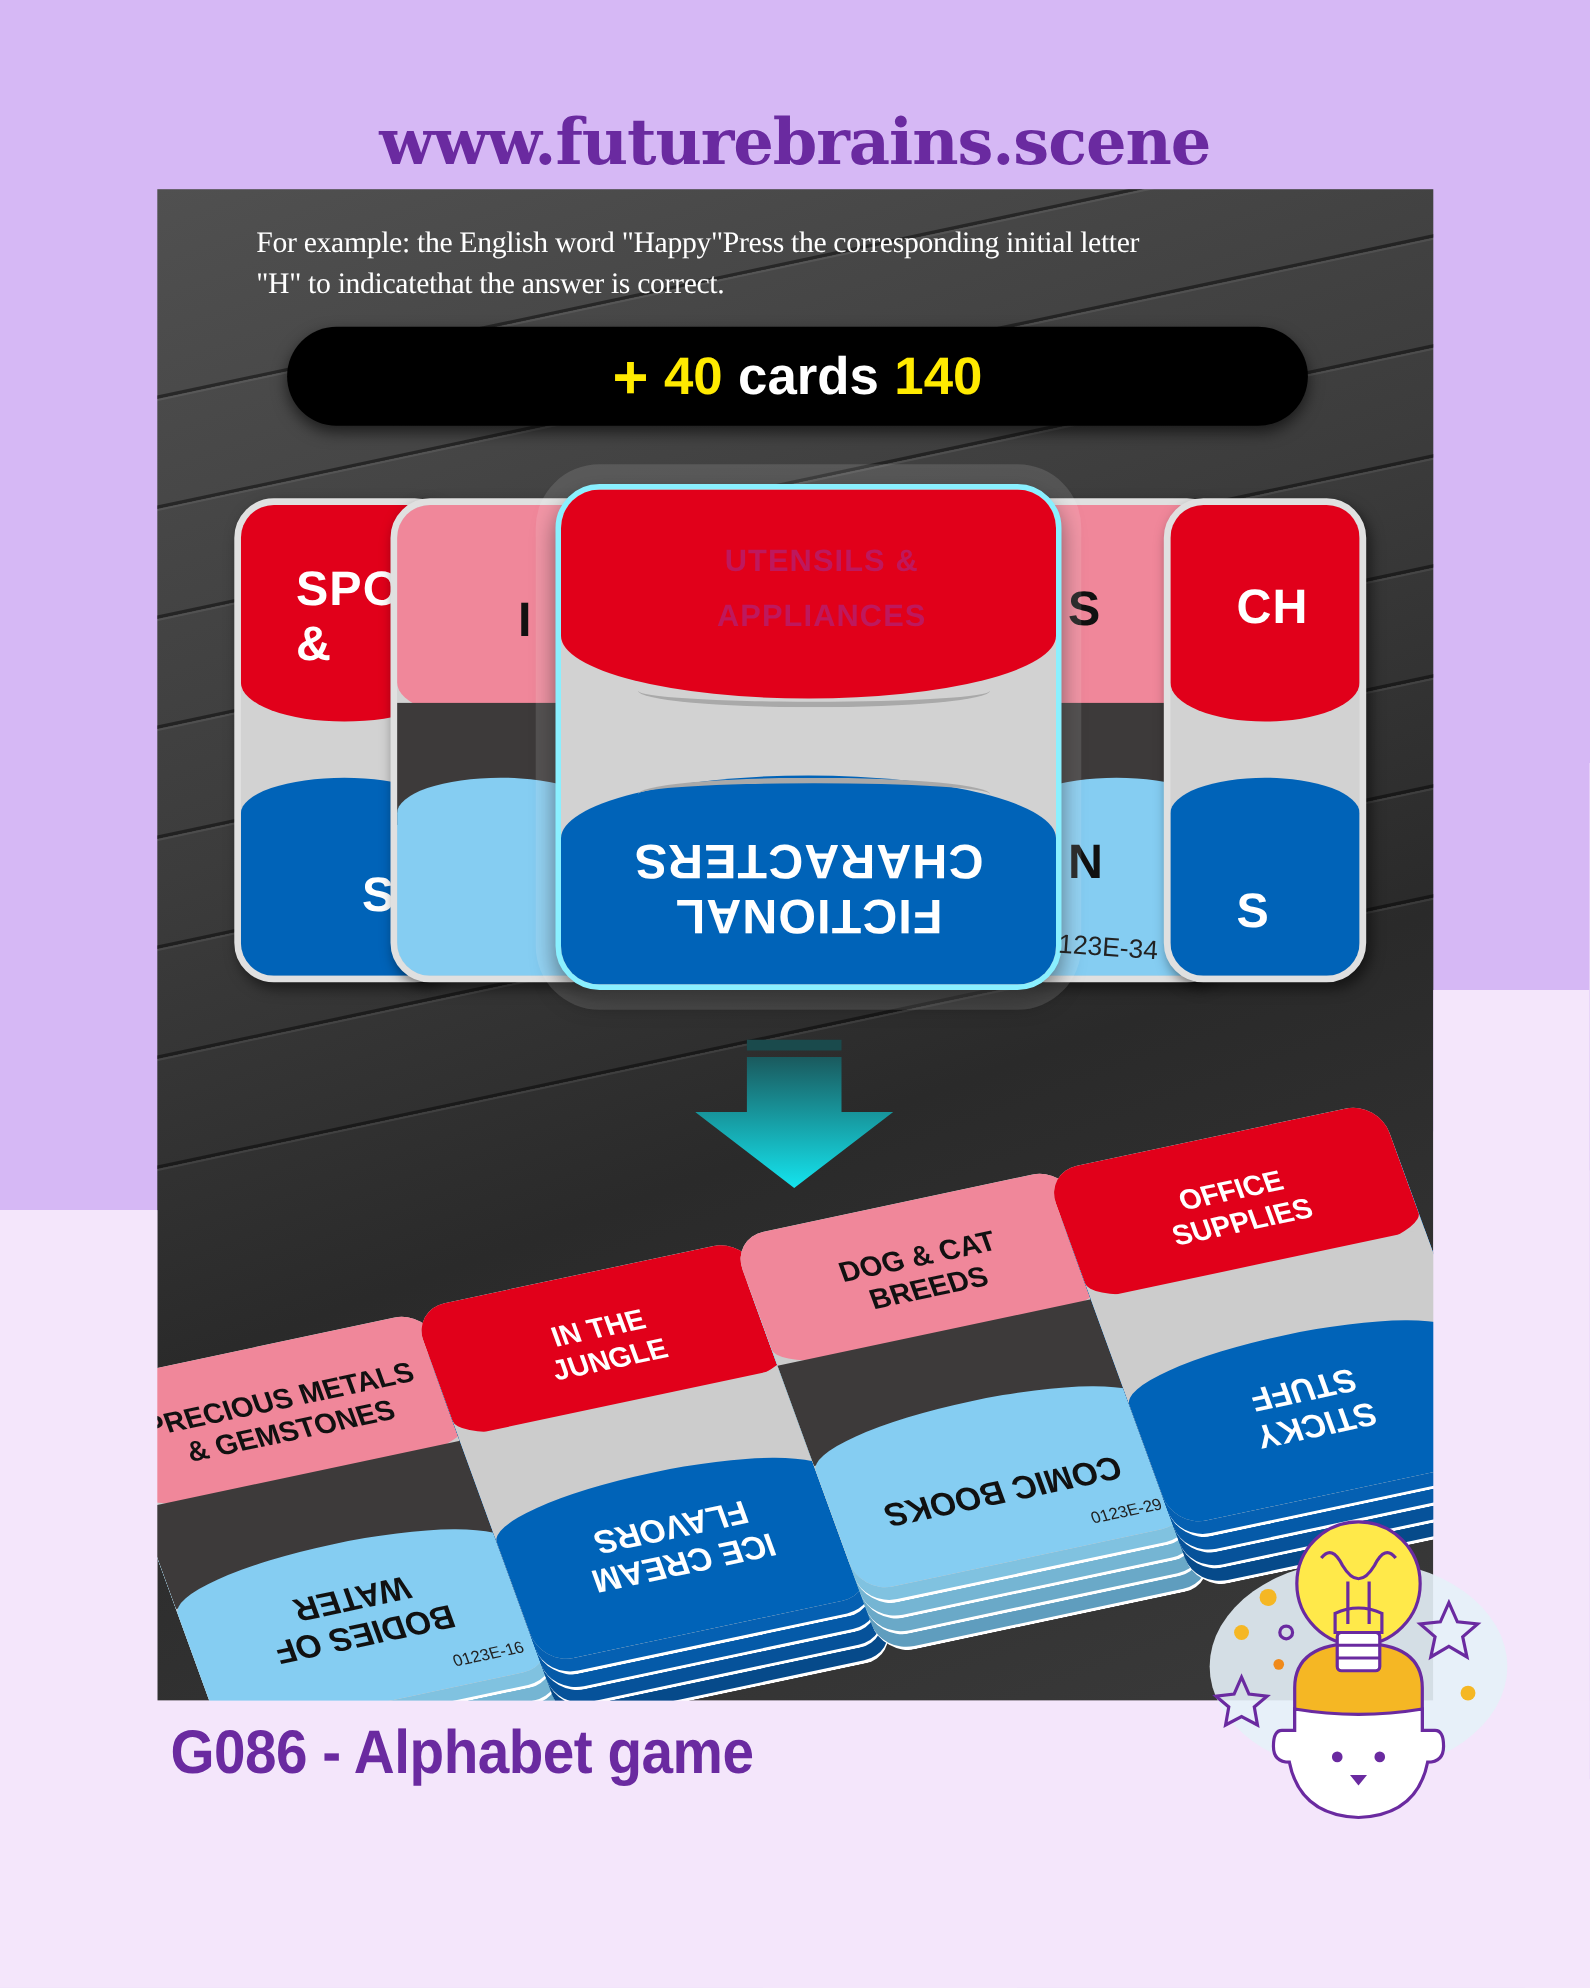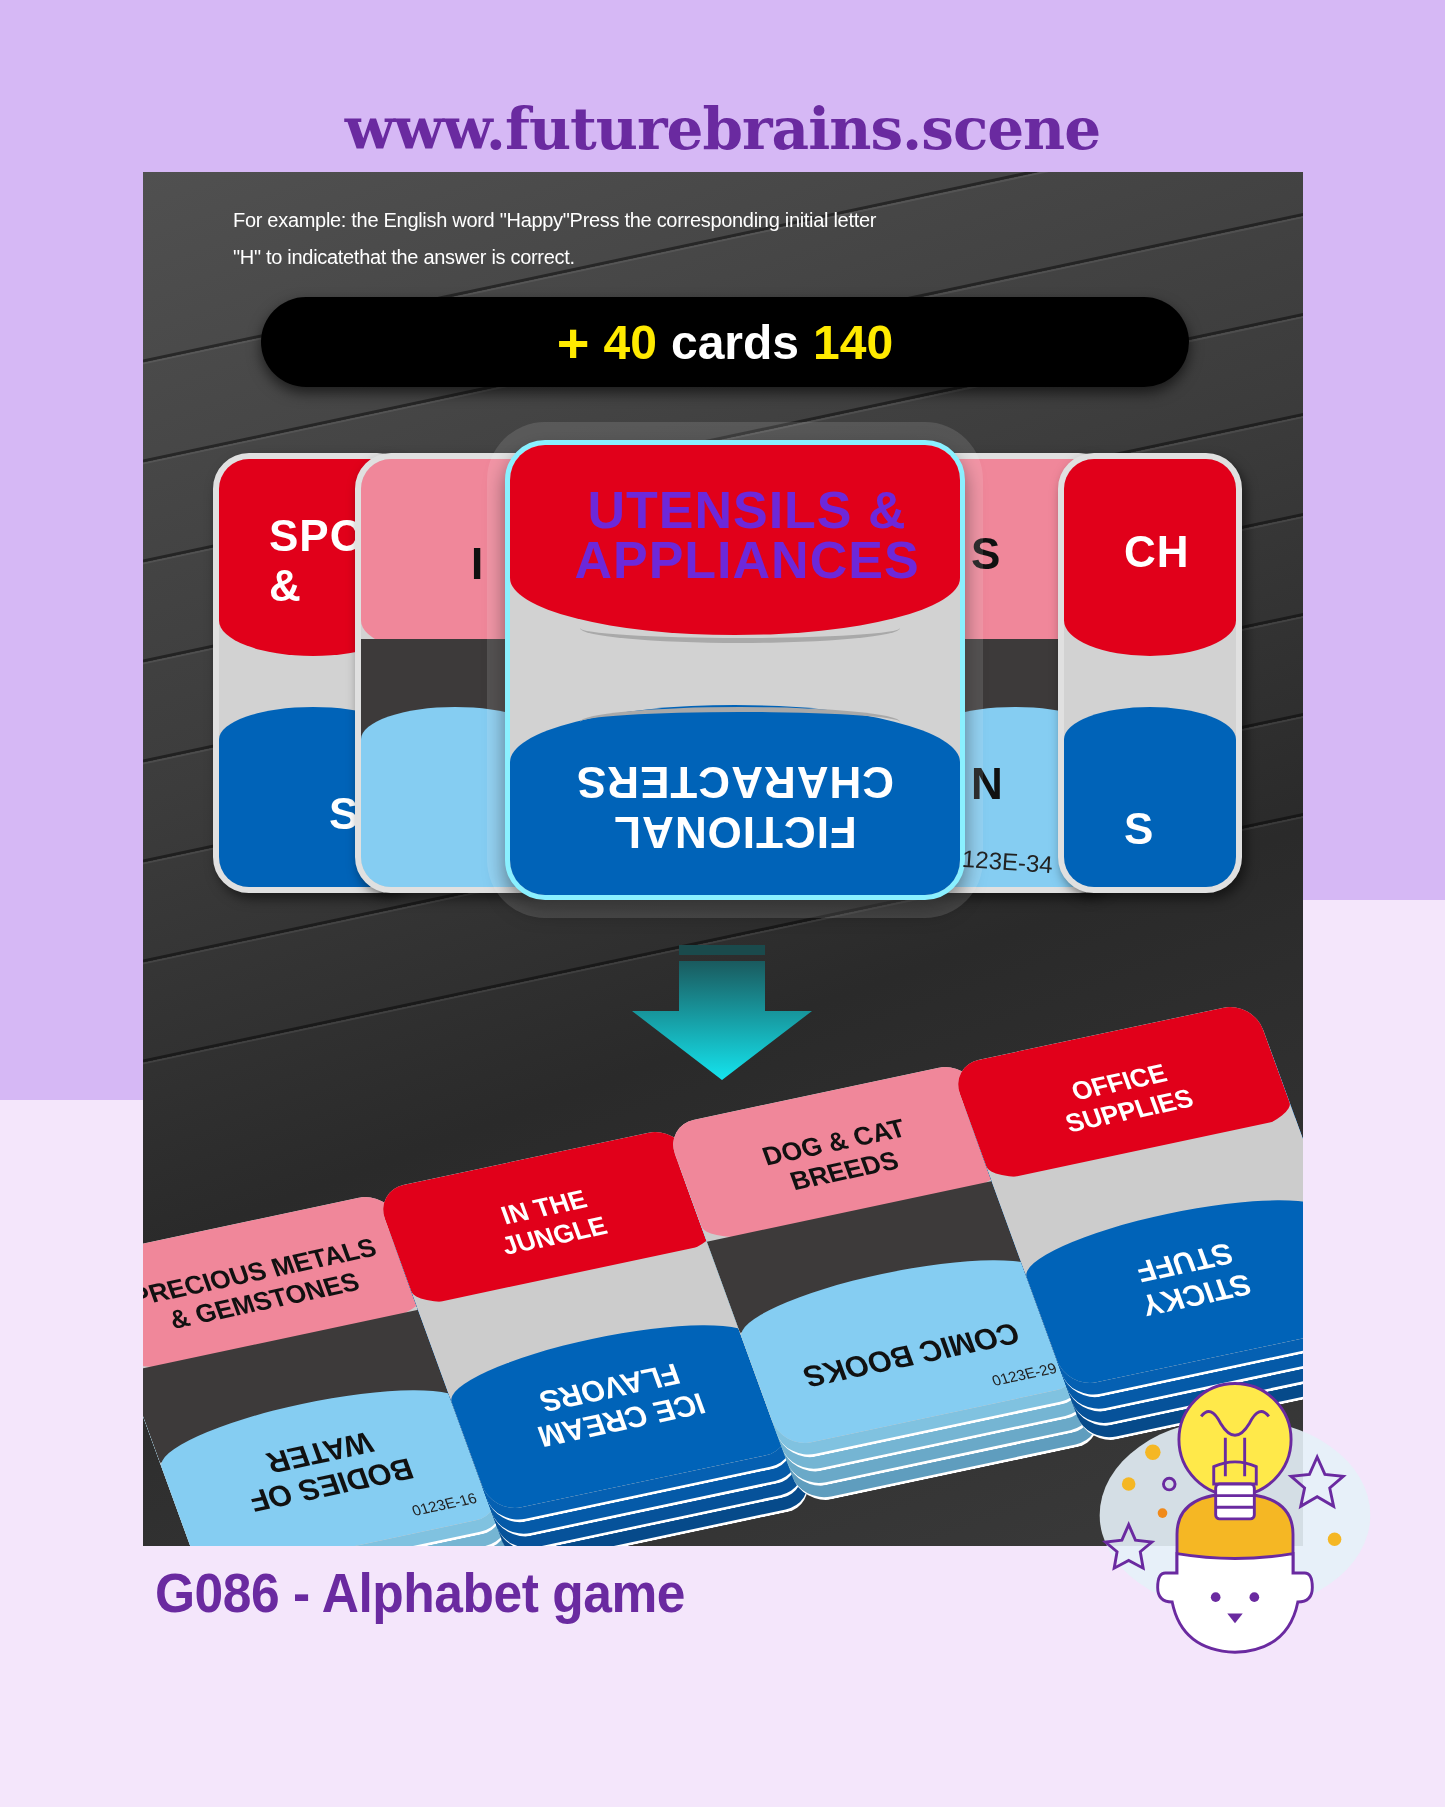--- a/index.html
+++ b/index.html
@@ -29,21 +29,21 @@
     background: linear-gradient(160deg, #505050 0%, #3c3c3c 35%, #2a2a2a 60%, #3a3a3a 100%);
     overflow: hidden;
   }
   .slat {
     position: absolute; left: -100px; width: 1400px; height: 3px;
     background: rgba(0,0,0,0.45); box-shadow: 0 2px 0 rgba(255,255,255,0.08);
     transform: rotate(-12deg);
   }
   .intro {
     position: absolute; left: 90px; top: 30px; width: 1000px;
-    color: #ffffff; font-size: 20px; line-height: 37px; letter-spacing: -0.3px;
+    color: #ffffff; font-size: 27px; line-height: 37px; letter-spacing: -0.3px; font-family: Liberation Serif, serif;
   }
   .banner {
     position: absolute; left: 118px; top: 125px; width: 928px; height: 90px;
     background: #000; border-radius: 45px;
     box-shadow: 0 6px 14px rgba(0,0,0,0.6);
     display: flex; align-items: center; justify-content: center; gap: 14px;
     font-size: 48px; font-weight: bold; color: #fff;
   }
   .banner .plus { color: #ffea00; font-size: 56px; }
   .banner .yel { color: #ffea00; }
@@ -67,21 +67,21 @@
     border-radius: 0 0 50% 50% / 0 0 30% 30%;
   }
   .card-main .bot {
     position: absolute; left: 0; right: 0; bottom: 0; height: 190px; background: #0063b8;
     border-radius: 50% 50% 0 0 / 30% 30% 0 0;
   }
   .card-main .swoosh1 { position: absolute; left: 70px; top: 168px; width: 320px; height: 30px; border-bottom: 5px solid #a9a9a9; border-radius: 0 0 50% 50%; }
   .card-main .swoosh2 { position: absolute; left: 70px; top: 262px; width: 320px; height: 30px; border-top: 5px solid #a9a9a9; border-radius: 50% 50% 0 0; }
   .card-main .t1 {
     position: absolute; left: 0; right: 0; top: 40px; text-align: center;
-    color: #6d28d9; font-size: 52px; font-weight: 900; line-height: 50px; letter-spacing: 1px; padding-left: 24px;
+    color: #be185d; font-size: 28px; font-weight: 900; line-height: 50px; letter-spacing: 1px; padding-left: 24px;
   }
   .card-main .t2 {
     position: absolute; left: 0; right: 0; bottom: 38px; text-align: center;
     color: #fff; font-size: 44px; font-weight: 900; line-height: 50px; letter-spacing: 1px;
     transform: rotate(180deg);
   }
   .code34 { position: absolute; left: 962px; top: 848px; font-size: 24px; color: #222; transform: rotate(4deg); }
   .arrow {
     position: absolute; left: 632px; top: 945px; width: 180px; height: 135px;
   }

